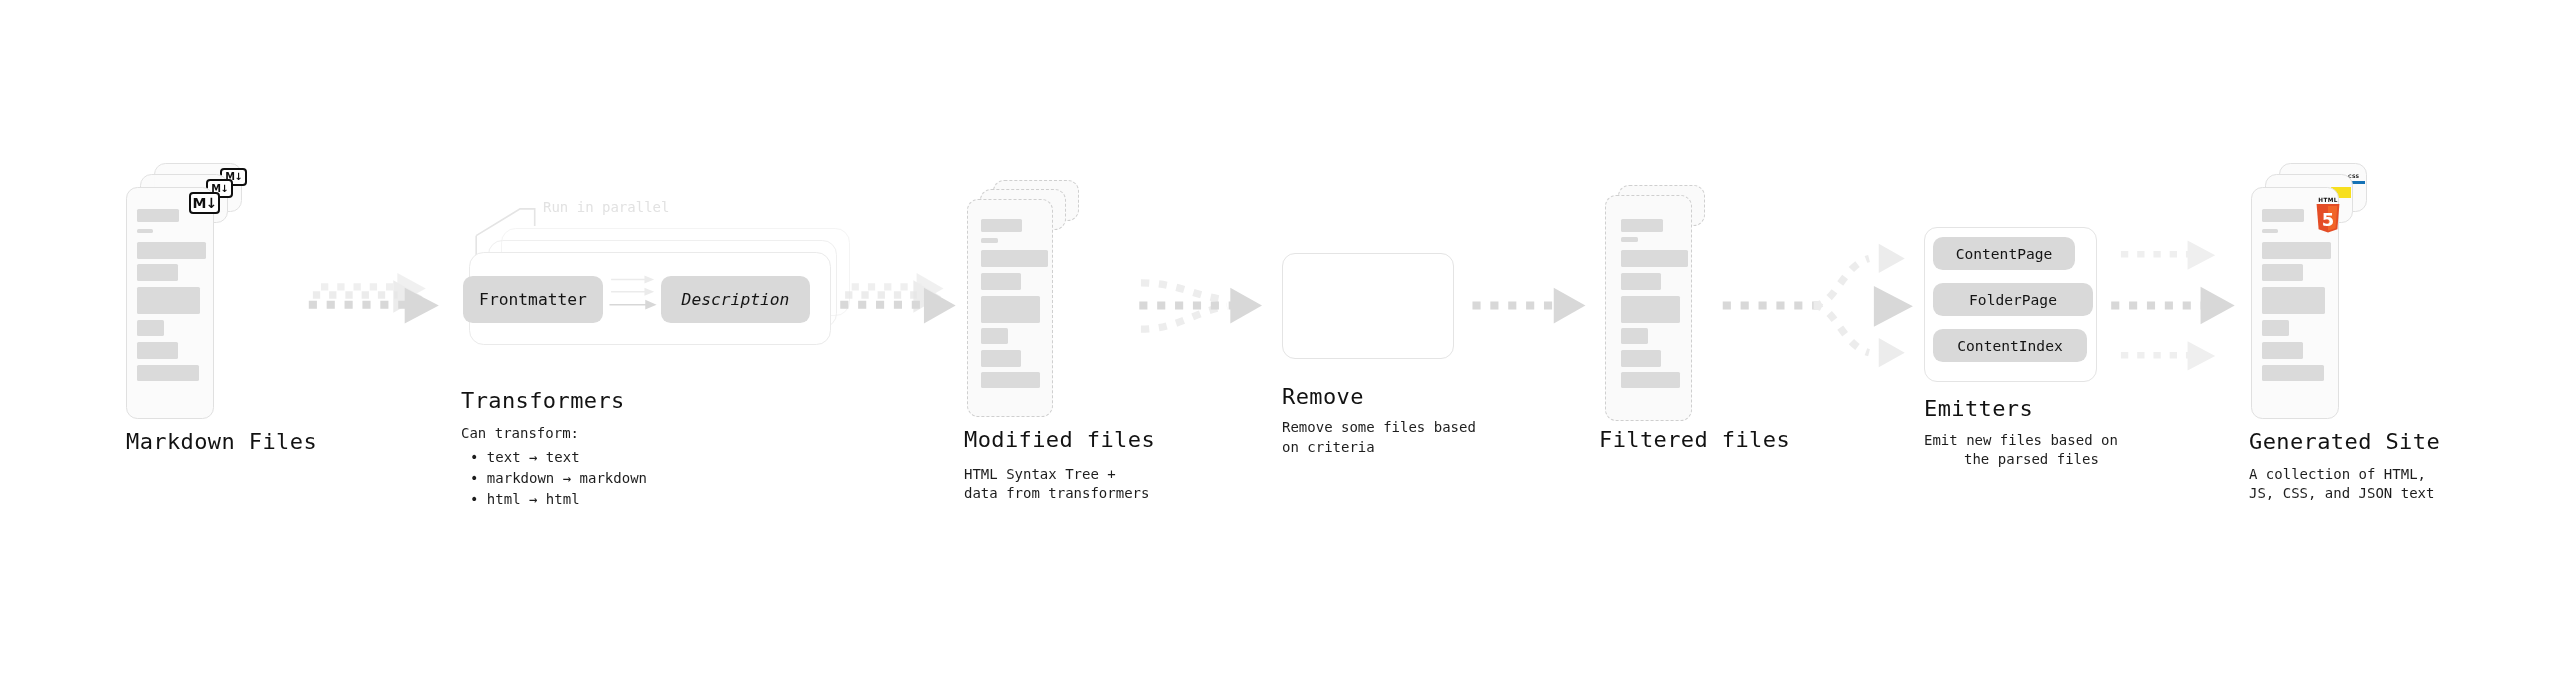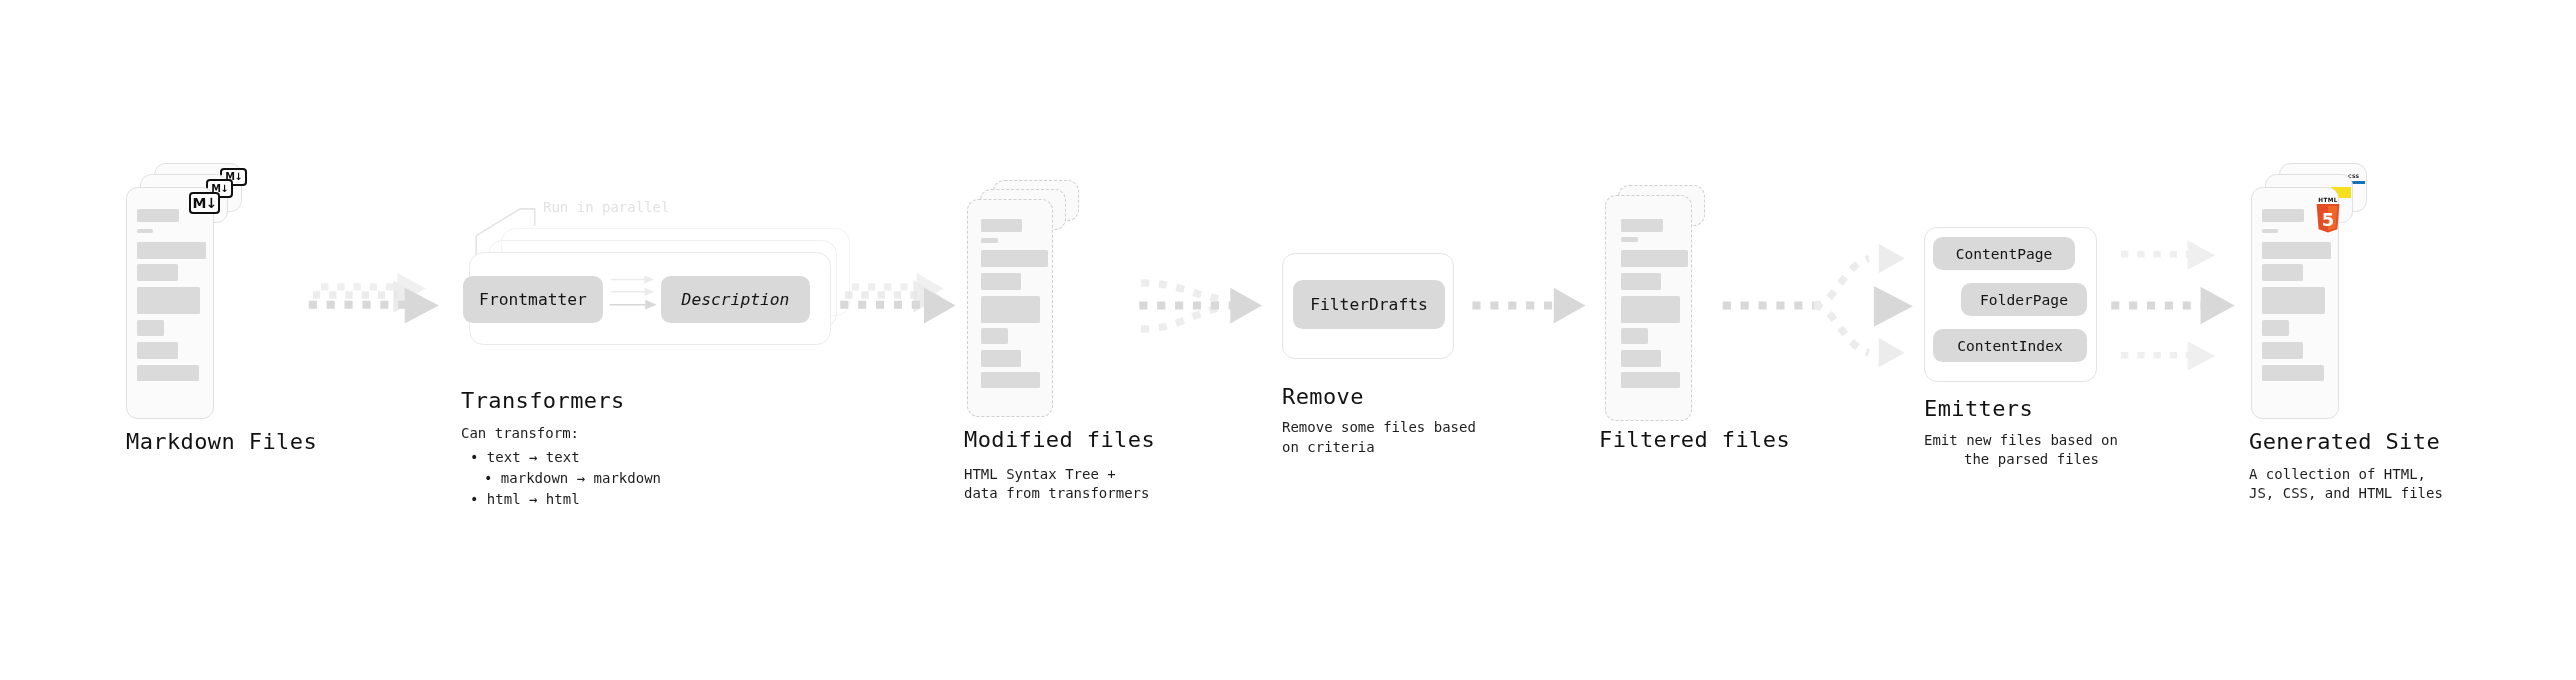--- a/index.html
+++ b/index.html
@@ -200,21 +200,21 @@
     </g>
     <g stroke="#d7d7d7" stroke-width="2" fill="none">
       <line x1="750" y1="375" x2="796" y2="375"></line>
         <polygon points="794,369 808,375 794,381" fill="#d7d7d7" stroke="none"></polygon>
     </g>
   </svg>
 
   <div class="title" style="left:461px;top:388px;">Transformers</div>
   <div class="sub" style="left:461px;top:424px;">Can transform:</div>
   <div class="bullets" style="left:470px;top:447px;">• text → text</div>
-  <div class="bullets" style="left:470px;top:468px;margin-left:14px;">• markdown → markdown</div>
+  <div class="bullets" style="left:470px;top:468px;">• markdown → markdown</div>
   <div class="bullets" style="left:470px;top:489px;">• html → html</div>
 
   <svg width="2576" height="681" style="pointer-events:none" viewBox="0 0 3170 838">
     <line x1="1040" y1="363" x2="1130" y2="363" stroke="#e6e6e6" stroke-width="9" stroke-dasharray="9 11" opacity="0.75"></line>
     <polygon points="1124,345 1158,365 1124,385" fill="#e6e6e6" opacity="0.75"></polygon>
     <line x1="1048" y1="353" x2="1134" y2="353" stroke="#ececec" stroke-width="9" stroke-dasharray="9 11" opacity="0.8"></line>
     <polygon points="1128,336 1161,355 1128,374" fill="#ececec" opacity="0.8"></polygon>
     <line x1="1034" y1="375" x2="1143" y2="375" stroke="#d8d8d8" stroke-width="10" stroke-dasharray="10 12"></line>
     <polygon points="1137,354 1176,376 1137,398" fill="#d8d8d8"></polygon>
   </svg>
@@ -241,23 +241,20 @@
   <div class="sub" style="left:964px;top:484px;">data from transformers</div>
 
   <svg width="2576" height="681" style="pointer-events:none" viewBox="0 0 3170 838">
     <path d="M 1404 348 C 1450 348 1470 365 1510 369" stroke="#ededed" stroke-width="9" stroke-dasharray="10 12" fill="none"></path>
     <path d="M 1404 405 C 1450 405 1470 383 1510 377" stroke="#ededed" stroke-width="9" stroke-dasharray="10 12" fill="none"></path>
     <line x1="1402" y1="376" x2="1522" y2="376" stroke="#d8d8d8" stroke-width="10" stroke-dasharray="10 12"></line>
     <polygon points="1514,354 1553,376 1514,398" fill="#d8d8d8"></polygon>
   </svg>
 
   <div class="panel" style="left:1282px;top:253px;width:172px;height:106px;border-color:#e4e4e4;border-radius:13px;"></div>
-  <div class="chip" style="left:1293px;top:280px;width:152px;height:49px;">
-    <span>FilterDrafts</span>
-  </div>
 
   <div class="title" style="left:1282px;top:384px;">Remove</div>
   <div class="sub" style="left:1282px;top:418px;">Remove some files based</div>
   <div class="sub" style="left:1282px;top:438px;">on criteria</div>
 
   <svg width="2576" height="681" style="pointer-events:none" viewBox="0 0 3170 838">
     <line x1="1812" y1="376" x2="1920" y2="376" stroke="#d8d8d8" stroke-width="10" stroke-dasharray="10 12"></line>
     <polygon points="1912,354 1951,376 1912,398" fill="#d8d8d8"></polygon>
   </svg>
 
@@ -285,21 +282,21 @@
     <polygon points="2312,300 2344,318 2312,336" fill="#ececec"></polygon>
     <path d="M 2232 376 C 2258 376 2268 426 2300 434" stroke="#ececec" stroke-width="9" stroke-dasharray="10 12" fill="none"></path>
     <polygon points="2312,416 2344,434 2312,452" fill="#ececec"></polygon>
     <polygon points="2306,352 2354,377 2306,402" fill="#d8d8d8"></polygon>
   </svg>
 
   <div class="panel" style="left:1924px;top:227px;width:173px;height:155px;border-color:#e4e4e4;border-radius:13px;"></div>
   <div class="chip" style="left:1933px;top:237px;width:142px;height:32.5px;font-size:14.6px;">
     <span>ContentPage</span>
   </div>
-  <div class="chip" style="left:1933px;top:283px;width:126px;height:32.5px;font-size:14.6px;margin-left:28px;">
+  <div class="chip" style="left:1933px;top:283px;width:160px;height:32.5px;font-size:14.6px;">
     <span>FolderPage</span>
   </div>
   <div class="chip" style="left:1933px;top:329px;width:154px;height:32.5px;font-size:14.6px;">
     <span>ContentIndex</span>
   </div>
 
   <div class="title" style="left:1924px;top:396px;">Emitters</div>
   <div class="sub" style="left:1924px;top:431px;">Emit new files based on</div>
   <div class="sub" style="left:1964px;top:450px;">the parsed files</div>
 
@@ -340,16 +337,16 @@
           <path d="M3 0 L31 0 L28.5 31 L17 35 L5.5 31 Z" fill="#e44d26"></path>
           <path d="M17 2.5 L17 32.8 L26.3 29.6 L28.4 2.5 Z" fill="#f16529"></path>
           <text x="17" y="27" font-family="DejaVu Sans, sans-serif" font-size="22" font-weight="700" fill="#ffffff" text-anchor="middle">5</text>
         </svg>
       </div>
     </div>
   </div>
 
   <div class="title" style="left:2249px;top:429px;">Generated Site</div>
   <div class="sub" style="left:2249px;top:465px;">A collection of HTML,</div>
-  <div class="sub" style="left:2249px;top:484px;">JS, CSS, and HTML files</div>
+  <div class="sub" style="left:2249px;top:484px;">JS, CSS, and JSON text</div>
 
 </div>
 
 
 </body></html>

